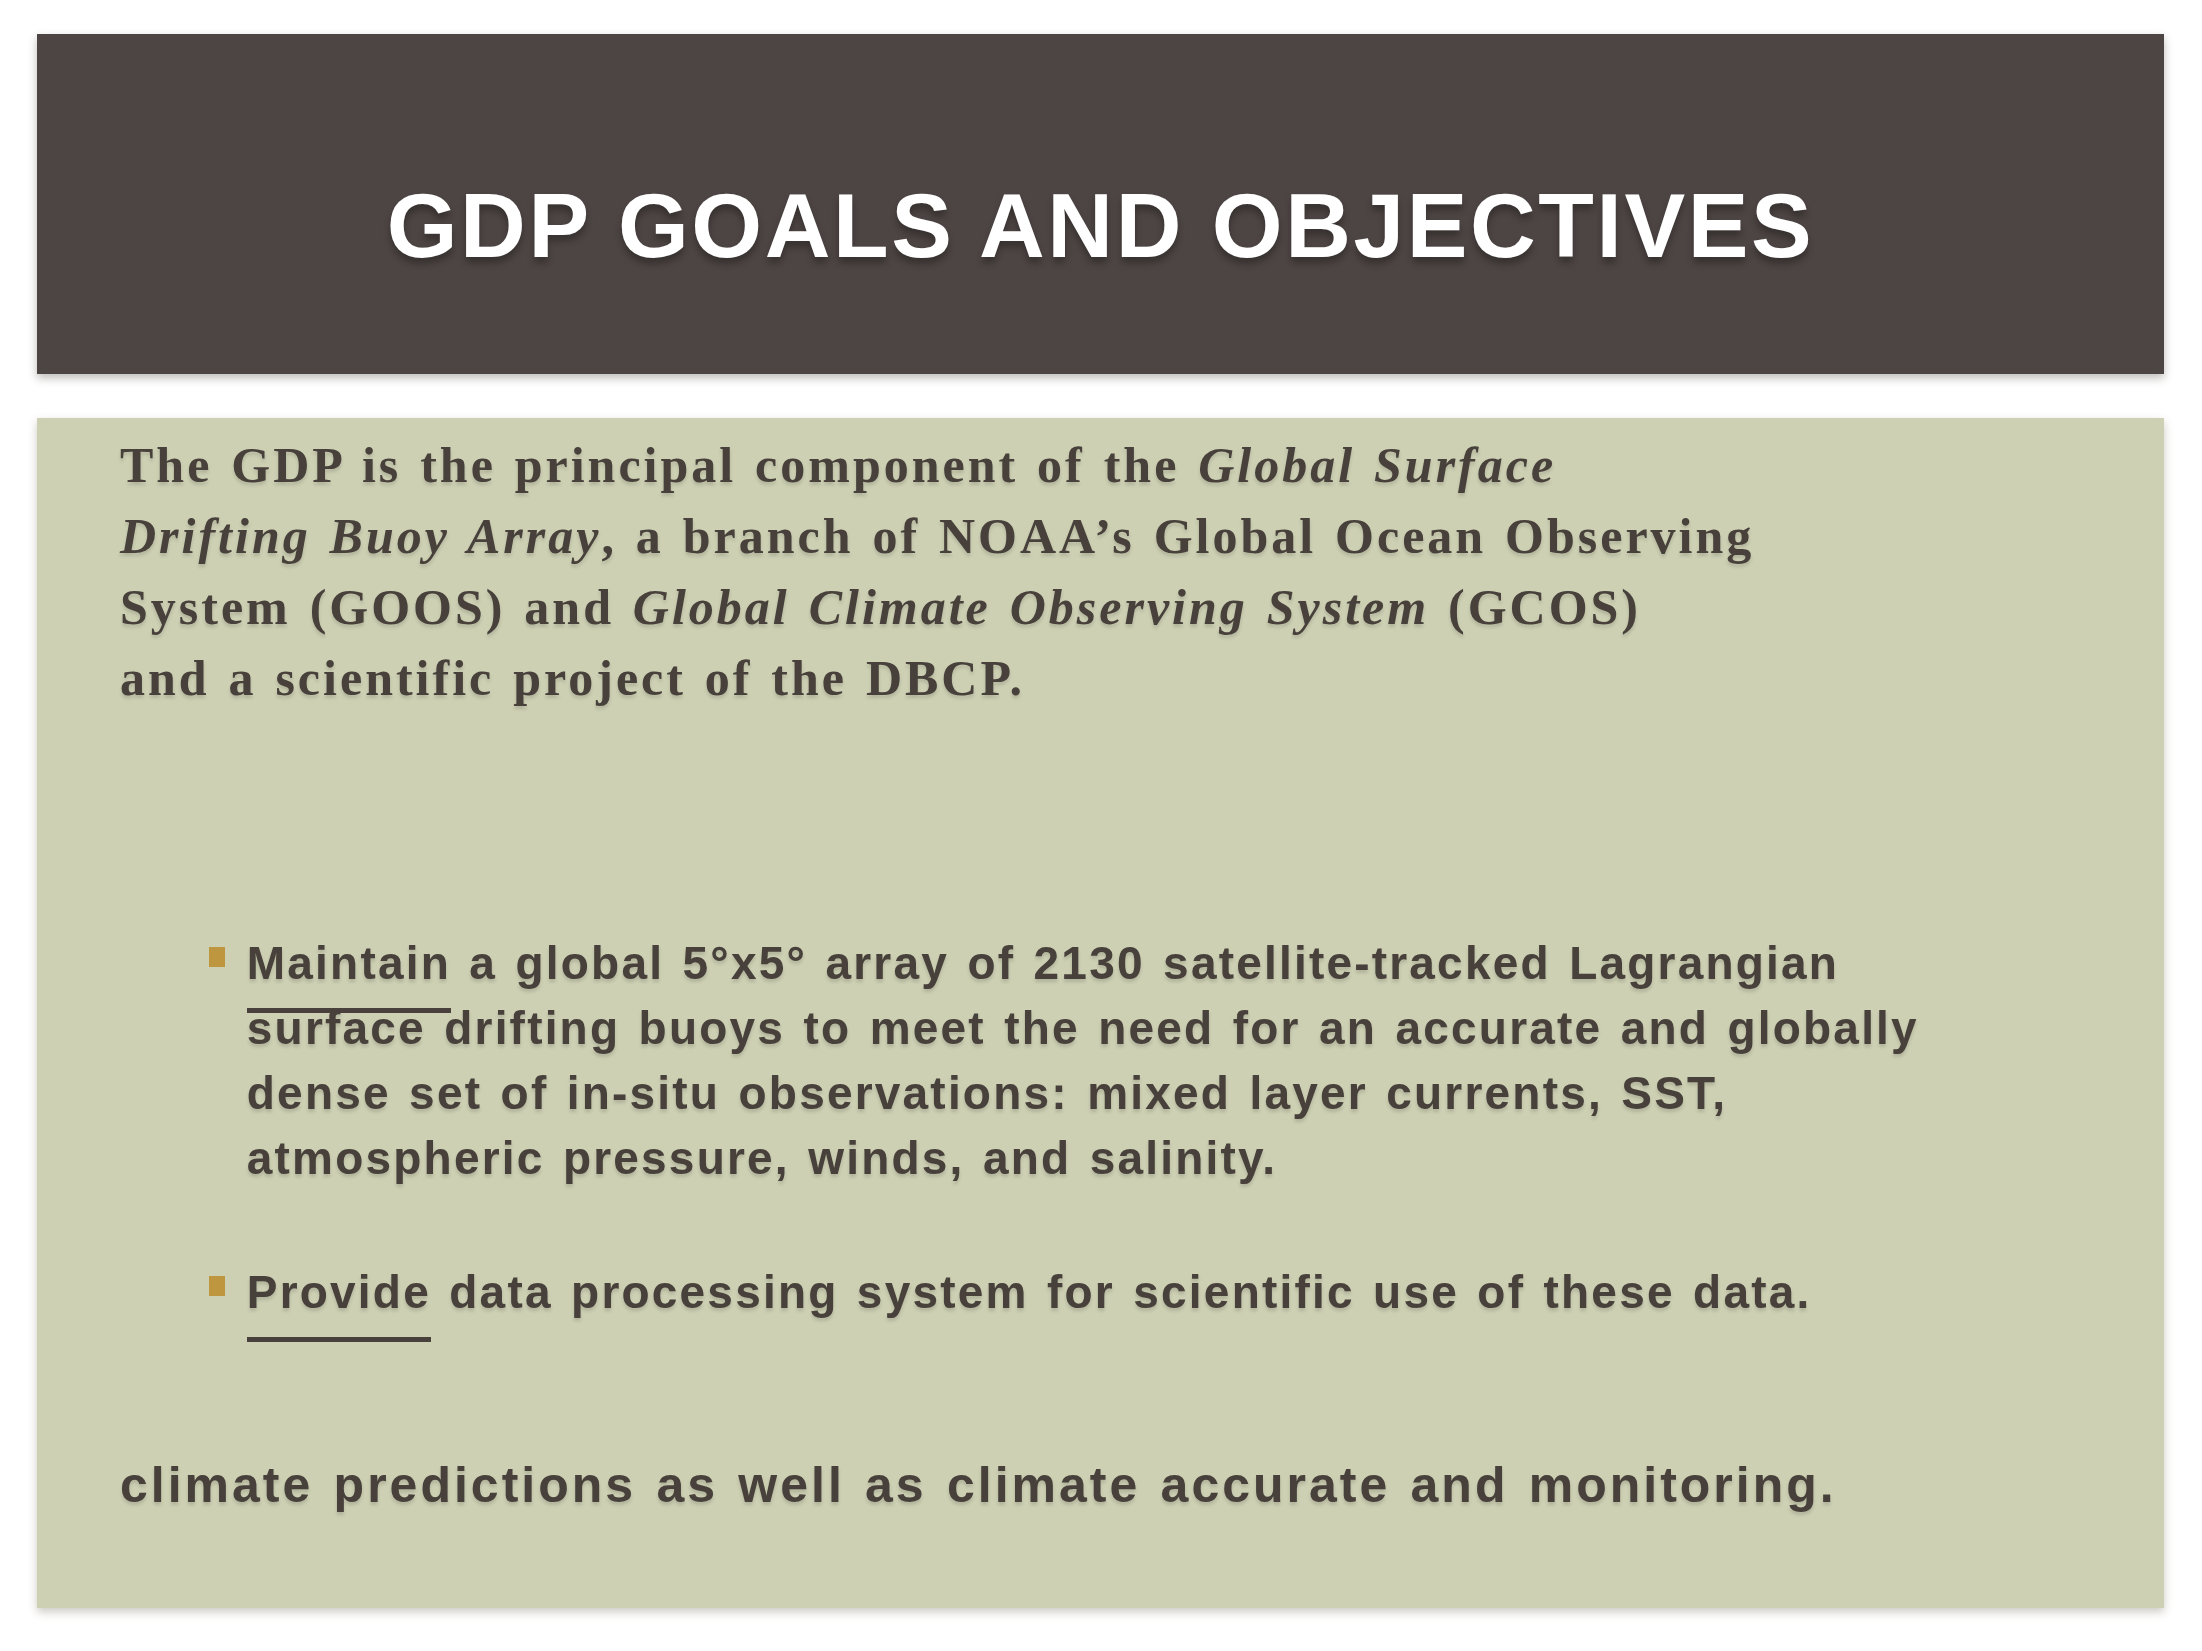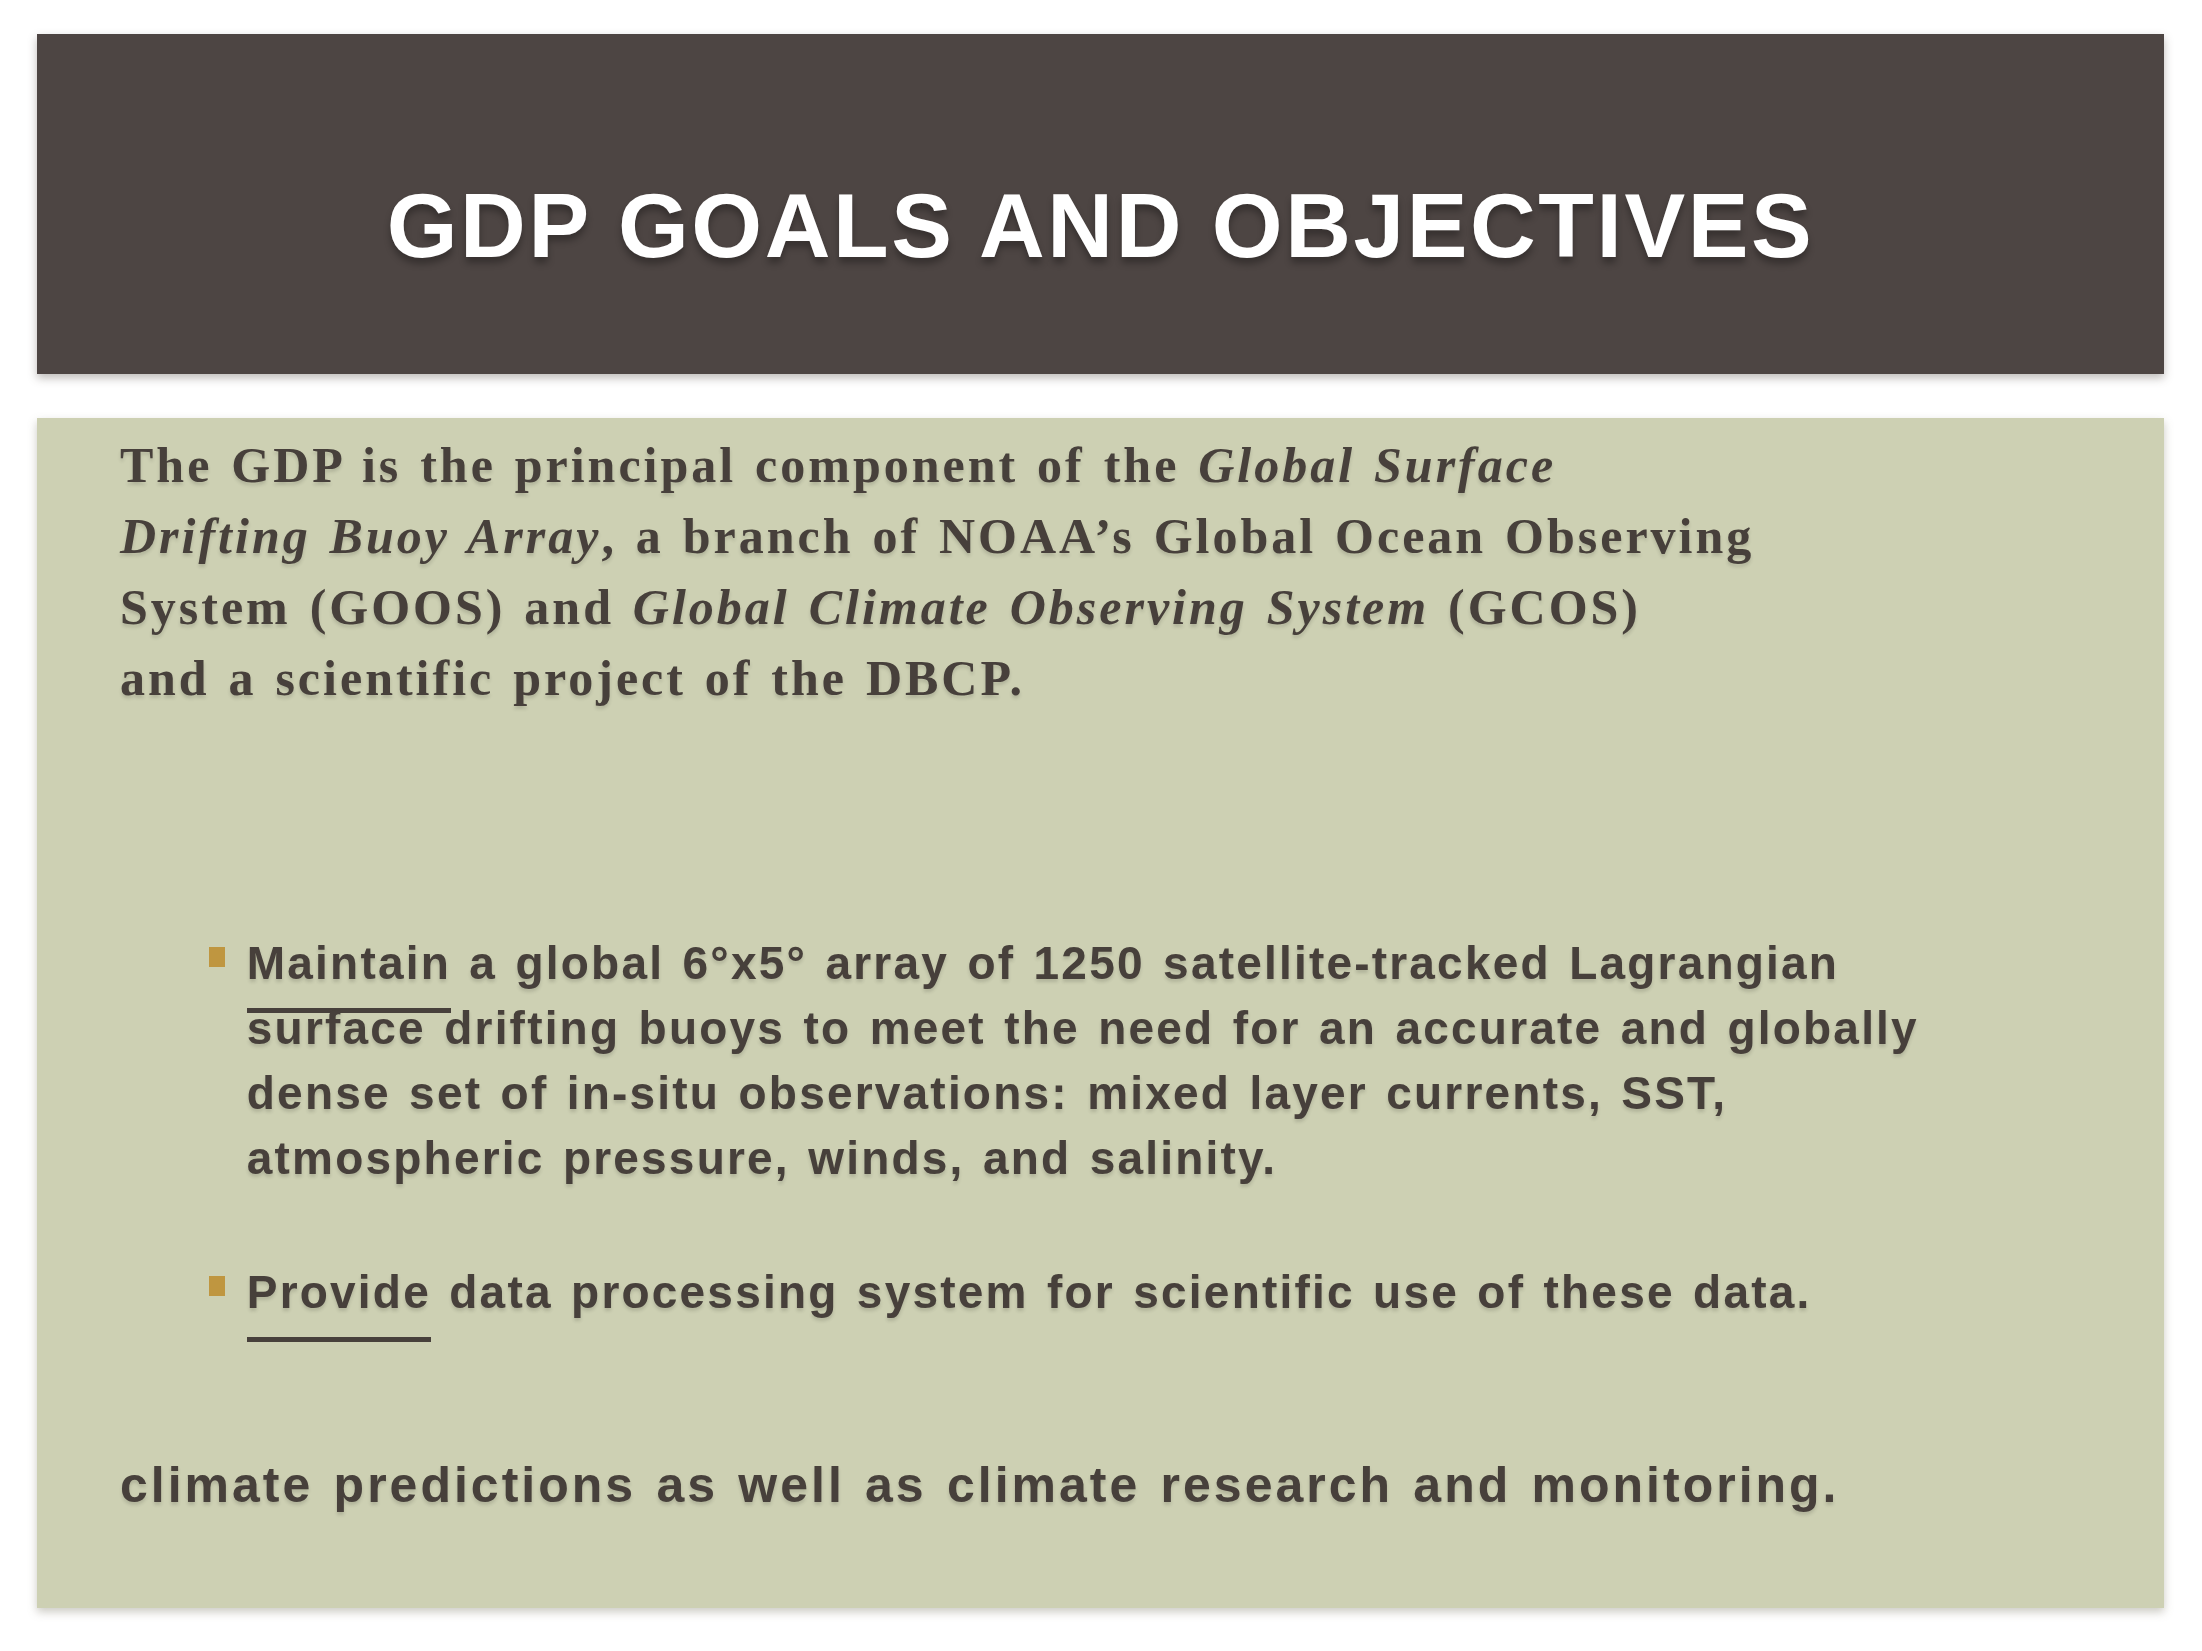--- a/index.html
+++ b/index.html
@@ -91,33 +91,33 @@
       <span class="ln"><span>The GDP is the principal component of the </span><span class="it">Global Surface</span></span>
       <span class="ln"><span class="it">Drifting Buoy Array</span><span>, a branch of NOAA’s Global Ocean Observing</span></span>
       <span class="ln"><span>System (GOOS) and </span><span class="it">Global Climate Observing System</span><span> (GCOS)</span></span>
       <span class="ln"><span>and a scientific project of the DBCP.</span></span>
     </p>
 
 
     <div class="bullet-item bullet-1">
       <span class="bullet-sq"></span>
       <span>
-        <span class="ln"><span class="kw">Maintain</span><span> a global 6°x5° array of 1250 satellite-tracked Lagrangian</span></span>
+        <span class="ln"><span class="kw">Maintain</span><span> a global 5°x5° array of 2130 satellite-tracked Lagrangian</span></span>
         <span class="ln">surface drifting buoys to meet the need for an accurate and globally</span>
         <span class="ln">dense set of in-situ observations: mixed layer currents, SST,</span>
         <span class="ln">atmospheric pressure, winds, and salinity.</span>
       </span>
     </div>
 
     <div class="bullet-item bullet-2">
       <span class="bullet-sq"></span>
       <span>
         <span class="ln"><span class="kw">Provide</span><span> data processing system for scientific use of these data.</span></span>
       </span>
     </div>
 
     <p class="para closing">
-      <span class="ln">climate predictions as well as climate research and monitoring.</span>
+      <span class="ln">climate predictions as well as climate accurate and monitoring.</span>
     </p>
 
   </div>
 </div>
 
 
 </body></html>

